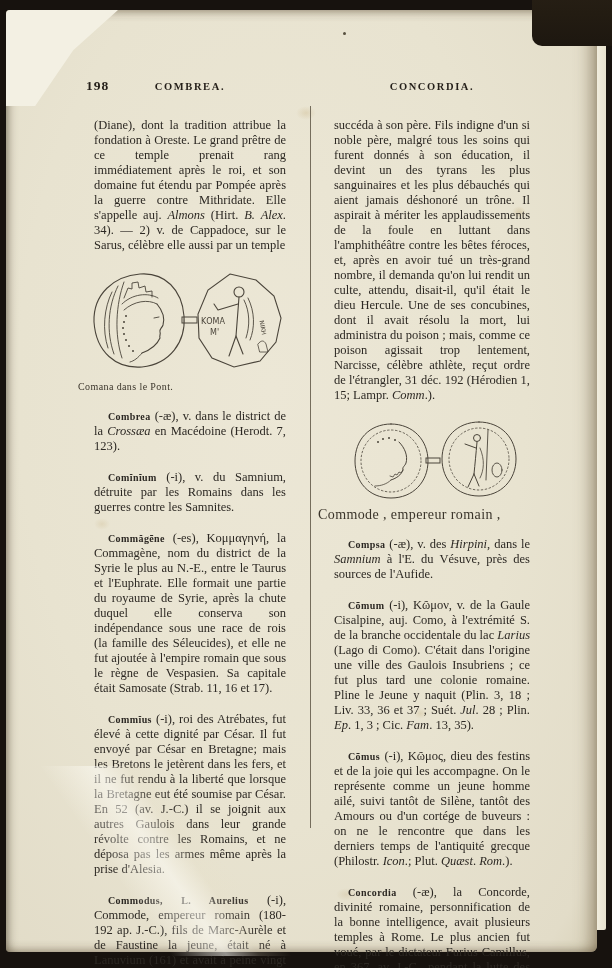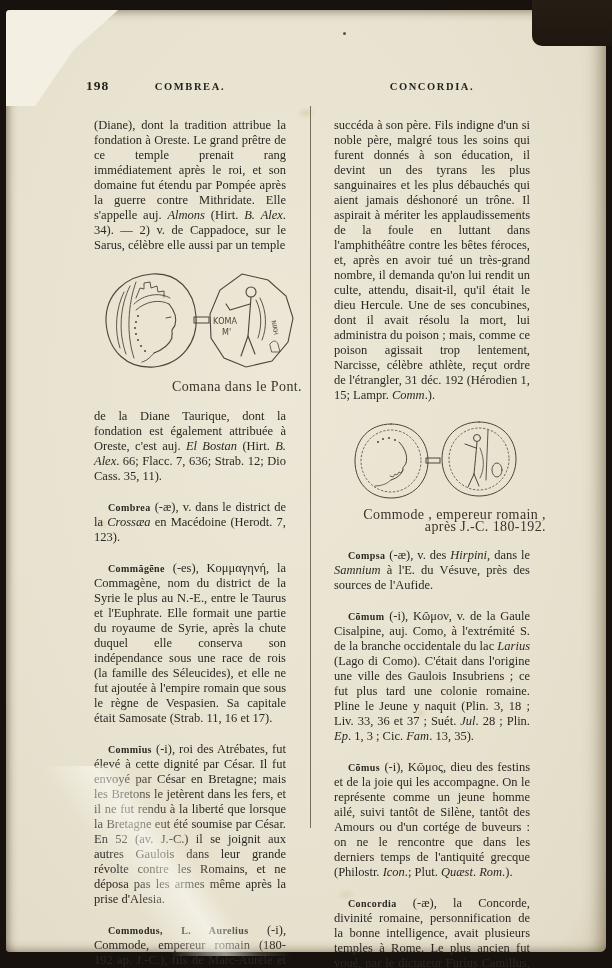--- a/index.html
+++ b/index.html
@@ -1,27 +1,28 @@
 <!DOCTYPE html>
 <html><head>
 <meta charset="utf-8">
 <style>
   html,body{margin:0;padding:0;width:612px;height:968px;overflow:hidden;}
   body{background:#17120e;position:relative;font-family:"Liberation Serif","DejaVu Serif",serif;}
 
   
   .page-main{
-    position:absolute;left:6px;top:10px;width:600px;height:942px;
+    position:absolute;left:6px;top:10px;width:544px;height:942px;
     background:
       radial-gradient(ellipse at 45% 40%, #ece7d6 0%, #e8e3d0 55%, #e2dcc8 92%, #d9d2ba 100%);
     border-radius:4px 10px 6px 4px;
     box-shadow:inset 7px 0 10px -5px rgba(70,58,38,.55),
                inset -14px 0 16px -8px rgba(105,88,58,.55),
                inset 0 8px 10px -6px rgba(90,75,50,.4),
                inset 0 -8px 10px -6px rgba(90,75,50,.35);
+    padding-left:47px;
   }
   .torn-corner{
     position:absolute;left:0;top:0;width:112px;height:96px;
     background:#f3f0e3;
     clip-path:polygon(0 0,100% 0,60% 42%,26% 100%,0 100%);
     border-radius:4px 0 0 0;
   }
   .crease{
     position:absolute;left:-10px;bottom:-4px;width:330px;height:190px;
     background:linear-gradient(55deg, transparent 38%, rgba(252,250,242,.40) 46%, rgba(253,252,246,.55) 50%, rgba(232,224,200,.18) 57%, transparent 64%);
@@ -60,22 +61,22 @@
   .divider{position:absolute;left:304px;top:96px;width:1px;height:722px;background:#756d5c;}
 
   .col{position:absolute;top:92px;color:#2c2823;}
   .col-left{left:72px;width:224px;}
   .col-right{left:312px;width:228px;}
   .col p{margin:16px;font-size:12.5px;line-height:15px;text-align:justify;}
   .col p.entry{text-indent:14px;}
   .col p.cont{text-indent:0;}
   b.head{font-weight:bold;letter-spacing:.4px;font-size:10px;}
 
-  figure{margin:5px 0 4px;text-align:right;}
-  .fig-caption{font-size:14px;line-height:11.5px;color:#3a342a;letter-spacing:.4px;margin-top:2px;}
+  figure{margin:5px 0 4px;text-align:left;}
+  .fig-caption{font-size:10px;line-height:11.5px;color:#3a342a;letter-spacing:.4px;margin-top:2px;}
   .fig-caption.small{font-size:14px;}
   svg text{font-family:"DejaVu Sans",sans-serif;}
 </style>
 </head>
 <body>
 
 <div class="page-next">
   <div class="edge-text">
       <div class="edge-line">réco</div>
       <div class="edge-line">rum</div>
@@ -177,22 +178,22 @@
         <g fill="#4a443a">
           <text x="123" y="55" font-size="8">ΚΟΜΑ</text>
           <text x="132" y="66" font-size="8">Μ'</text>
           <text x="183" y="58" font-size="6" transform="rotate(80 186 54)">ΝΙΚΗ</text>
         </g>
       </svg>
       <figcaption class="fig-caption">Comana dans le Pont.</figcaption>
     </figure>
 
     <div>
-        <p class="cont"><span>de la Diane Taurique, dont la fondation est également attribuée à Oreste, c'est auj. <i>El Bostan</i> (Hirt. <i>B. Alex</i>. 66; Flacc. 7, 636; Strab. 12; Dio Cass. 35, 11).</span></p>
         <p class="entry"><b class="head">Combrea</b><span> (-æ), v. dans le district de la <i>Crossæa</i> en Macédoine (Herodt. 7, 123).</span></p>
+        <p class="entry"><b class="head">Comĭnĭum</b><span> (-i), v. du Samnium, détruite par les Romains dans les guerres contre les Samnites.</span></p>
         <p class="entry"><b class="head">Commăgēne</b><span> (-es), Κομμαγηνή, la Commagène, nom du district de la Syrie le plus au N.-E., entre le Taurus et l'Euphrate. Elle formait une partie du royaume de Syrie, après la chute duquel elle conserva son indépendance sous une race de rois (la famille des Séleucides), et elle ne fut ajoutée à l'empire romain que sous le règne de Vespasien. Sa capitale était Samosate (Strab. 11, 16 et 17).</span></p>
         <p class="entry"><b class="head">Commĭus</b><span> (-i), roi des Atrébates, fut élevé à cette dignité par César. Il fut envoyé par César en Bretagne; mais les Bretons le jetèrent dans les fers, et il ne fut rendu à la liberté que lorsque la Bretagne eut été soumise par César. En 52 (av. J.-C.) il se joignit aux autres Gaulois dans leur grande révolte contre les Romains, et ne déposa pas les armes même après la prise d'Alesia.</span></p>
         <p class="entry"><b class="head">Commodus, L. Aurelius</b><span> (-i), Commode, empereur romain (180-192 ap. J.-C.), fils de Marc-Aurèle et de Faustine la jeune, était né à Lanuvium (161) et avait à peine vingt ans quand il</span></p>
       </div>
   </div>
 
   <div class="col col-right">
     <p class="cont">succéda à son père. Fils indigne d'un si noble père, malgré tous les soins qui furent donnés à son éducation, il devint un des tyrans les plus sanguinaires et les plus débauchés qui aient jamais déshonoré un trône. Il aspirait à mériter les applaudissements de la foule en luttant dans l'amphithéâtre contre les bêtes féroces, et, après en avoir tué un très-grand nombre, il demanda qu'on lui rendit un culte, attendu, disait-il, qu'il était le dieu Hercule. Une de ses concubines, dont il avait résolu la mort, lui administra du poison ; mais, comme ce poison agissait trop lentement, Narcisse, célèbre athlète, reçut ordre de l'étrangler, 31 déc. 192 (Hérodien 1, 15; Lampr. <i>Comm</i>.).</p>
 
     <figure>
@@ -218,21 +219,20 @@
           <circle cx="159" cy="19" r="3.5"></circle>
           <path d="M159,23 C158,35 157,45 156,55"></path>
           <path d="M156,55 L150,68 M156,55 L161,67"></path>
           <path d="M158,29 L147,25"></path>
           <path d="M170,11 L168,61" stroke-width=".9"></path>
           <ellipse cx="179" cy="51" rx="5" ry="7" stroke-width=".9"></ellipse>
           <path d="M162,29 C167,41 166,51 162,59" stroke-width=".8"></path>
         </g>
       </svg>
       <figcaption class="fig-caption small">Commode , empereur romain ,</figcaption>
-      <figcaption class="fig-caption small" style="margin-top:0;">après J.-C. 180-192.</figcaption>
     </figure>
 
     <div>
         <p class="entry"><b class="head">Compsa</b><span> (-æ), v. des <i>Hirpini</i>, dans le <i>Samnium</i> à l'E. du Vésuve, près des sources de l'Aufide.</span></p>
         <p class="entry"><b class="head">Cōmum</b><span> (-i), Κῶμον, v. de la Gaule Cisalpine, auj. Como, à l'extrémité S. de la branche occidentale du lac <i>Larius</i> (Lago di Como). C'était dans l'origine une ville des Gaulois Insubriens ; ce fut plus tard une colonie romaine. Pline le Jeune y naquit (Plin. 3, 18 ; Liv. 33, 36 et 37 ; Suét. <i>Jul</i>. 28 ; Plin. <i>Ep</i>. 1, 3 ; Cic. <i>Fam</i>. 13, 35).</span></p>
         <p class="entry"><b class="head">Cōmus</b><span> (-i), Κῶμος, dieu des festins et de la joie qui les accompagne. On le représente comme un jeune homme ailé, suivi tantôt de Silène, tantôt des Amours ou d'un cortége de buveurs : on ne le rencontre que dans les derniers temps de l'antiquité grecque (Philostr. <i>Icon</i>.; Plut. <i>Quæst</i>. <i>Rom</i>.).</span></p>
         <p class="entry"><b class="head">Concordia</b><span> (-æ), la Concorde, divinité romaine, personnification de la bonne intelligence, avait plusieurs temples à Rome. Le plus ancien fut voué, par le dictateur Furius Camillus, en 367, av. J.-C., pendant la lutte des patriciens et des plébéiens, et construit après leur</span></p>
       </div>
   </div>
 

